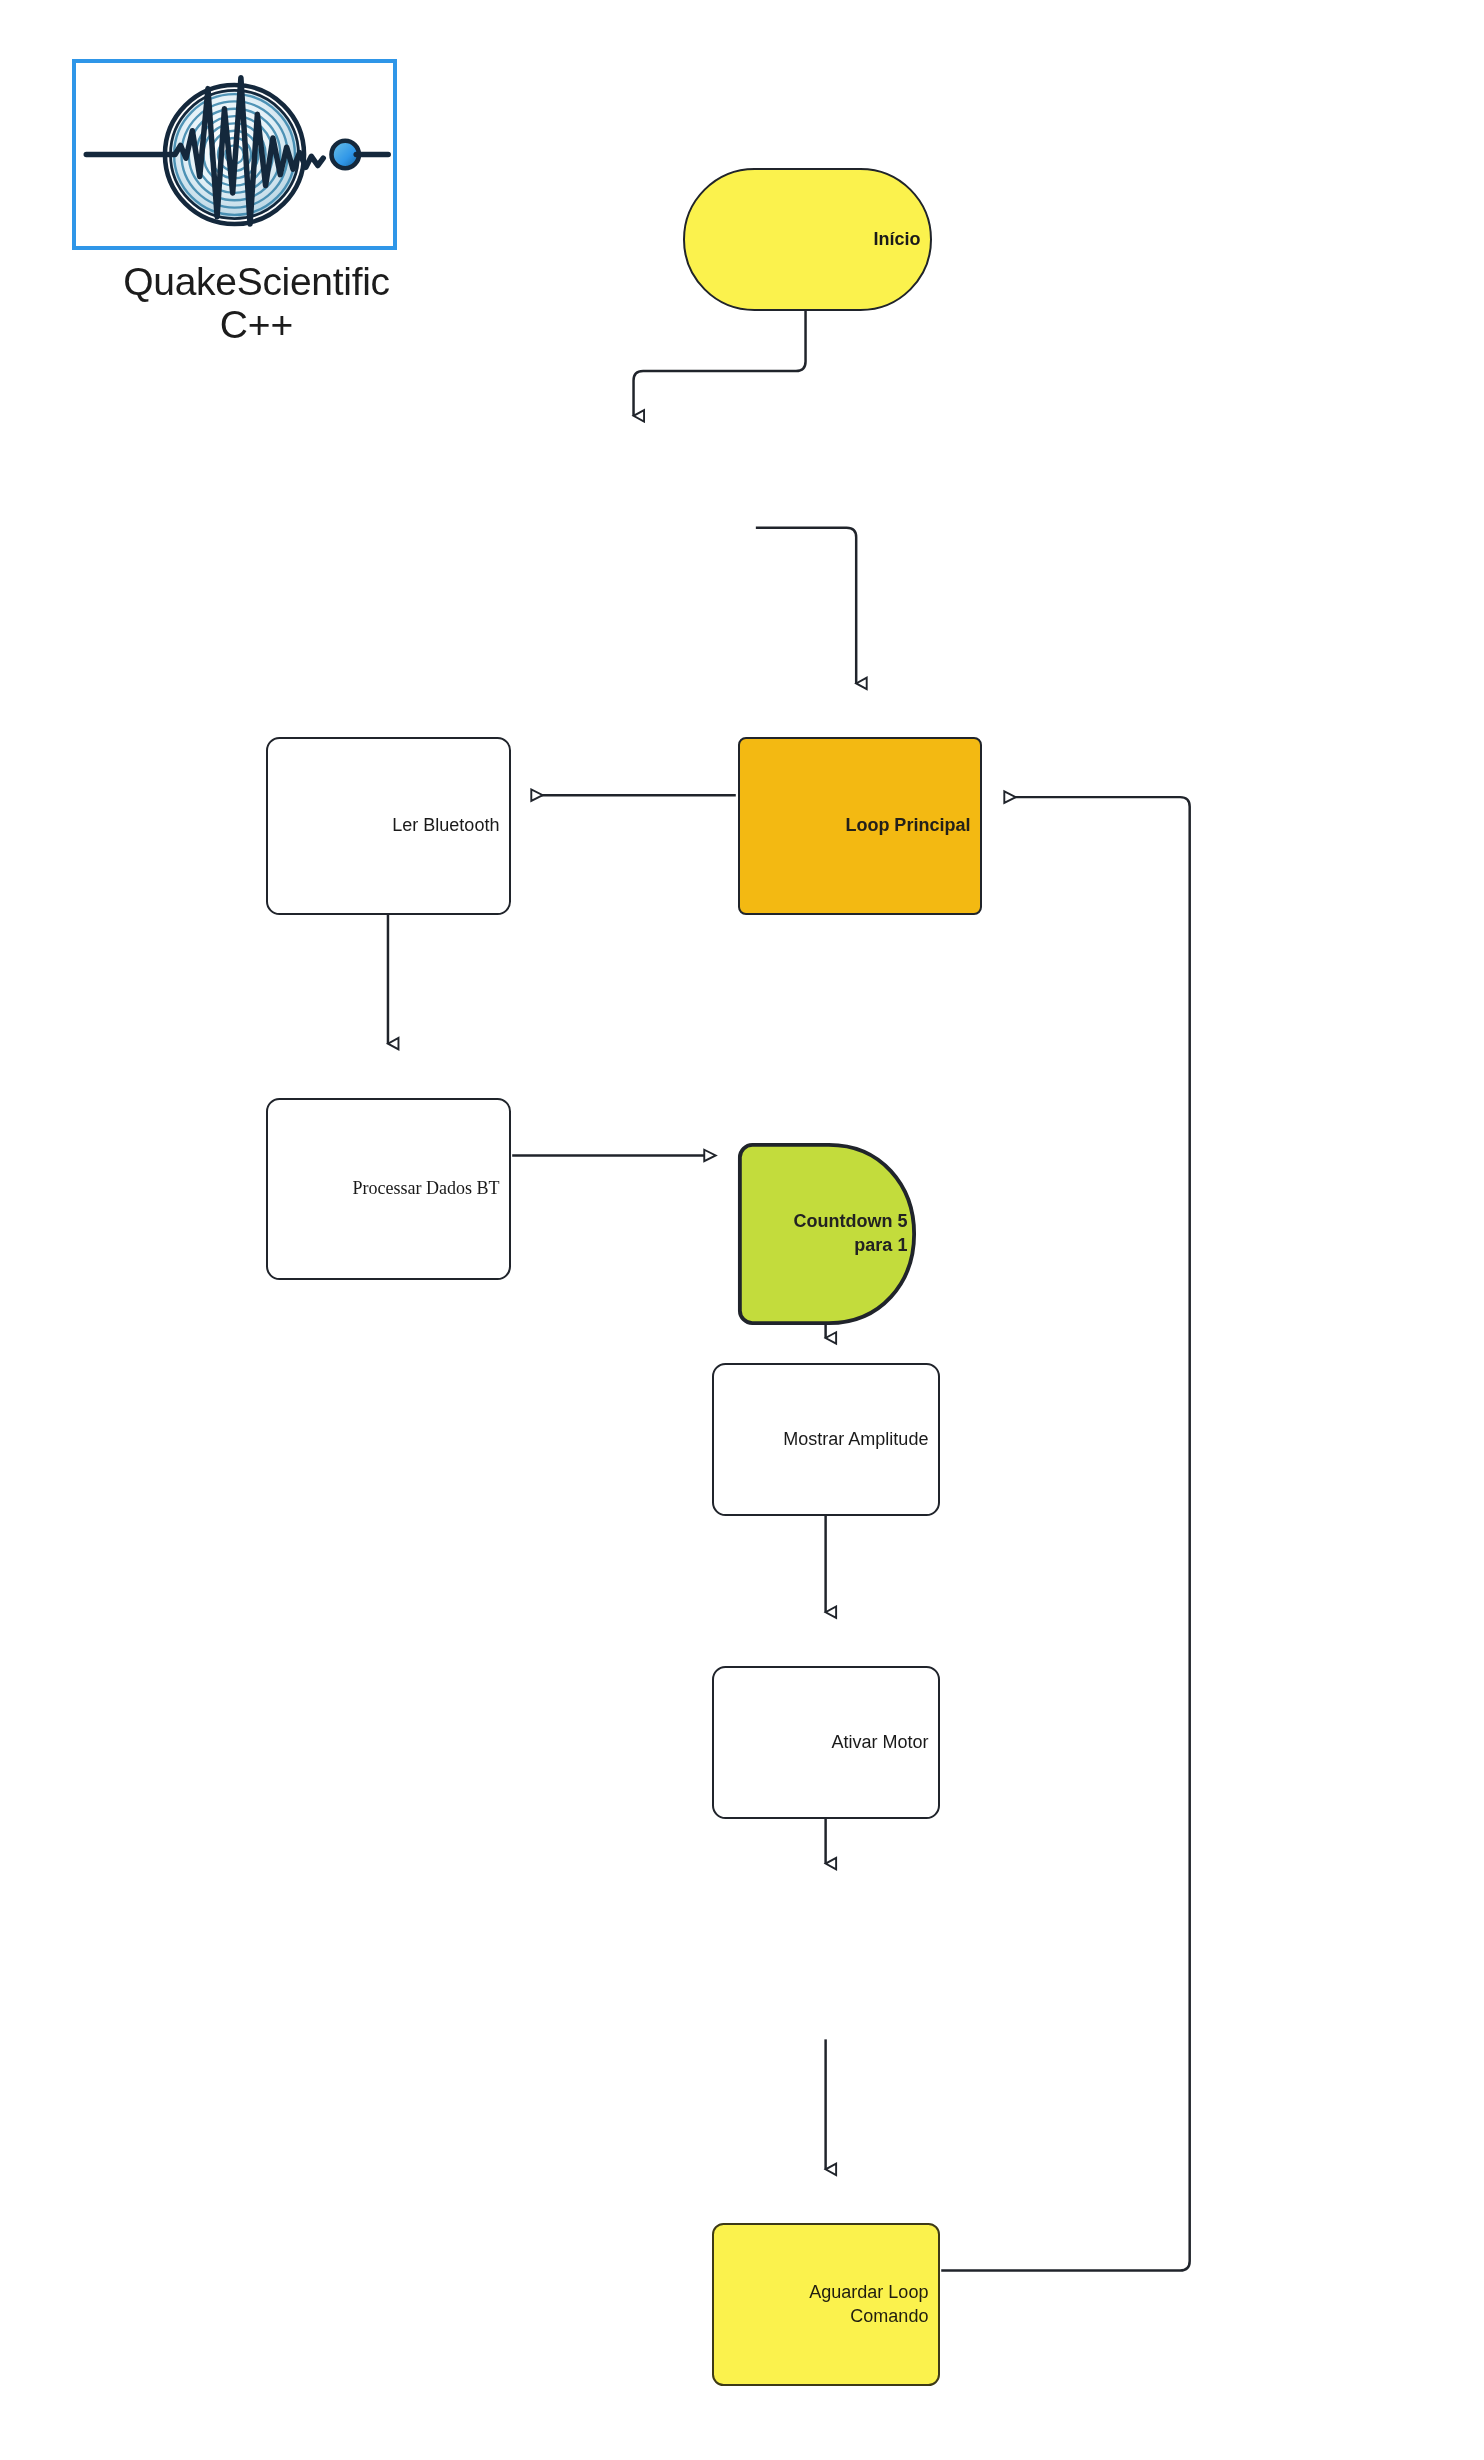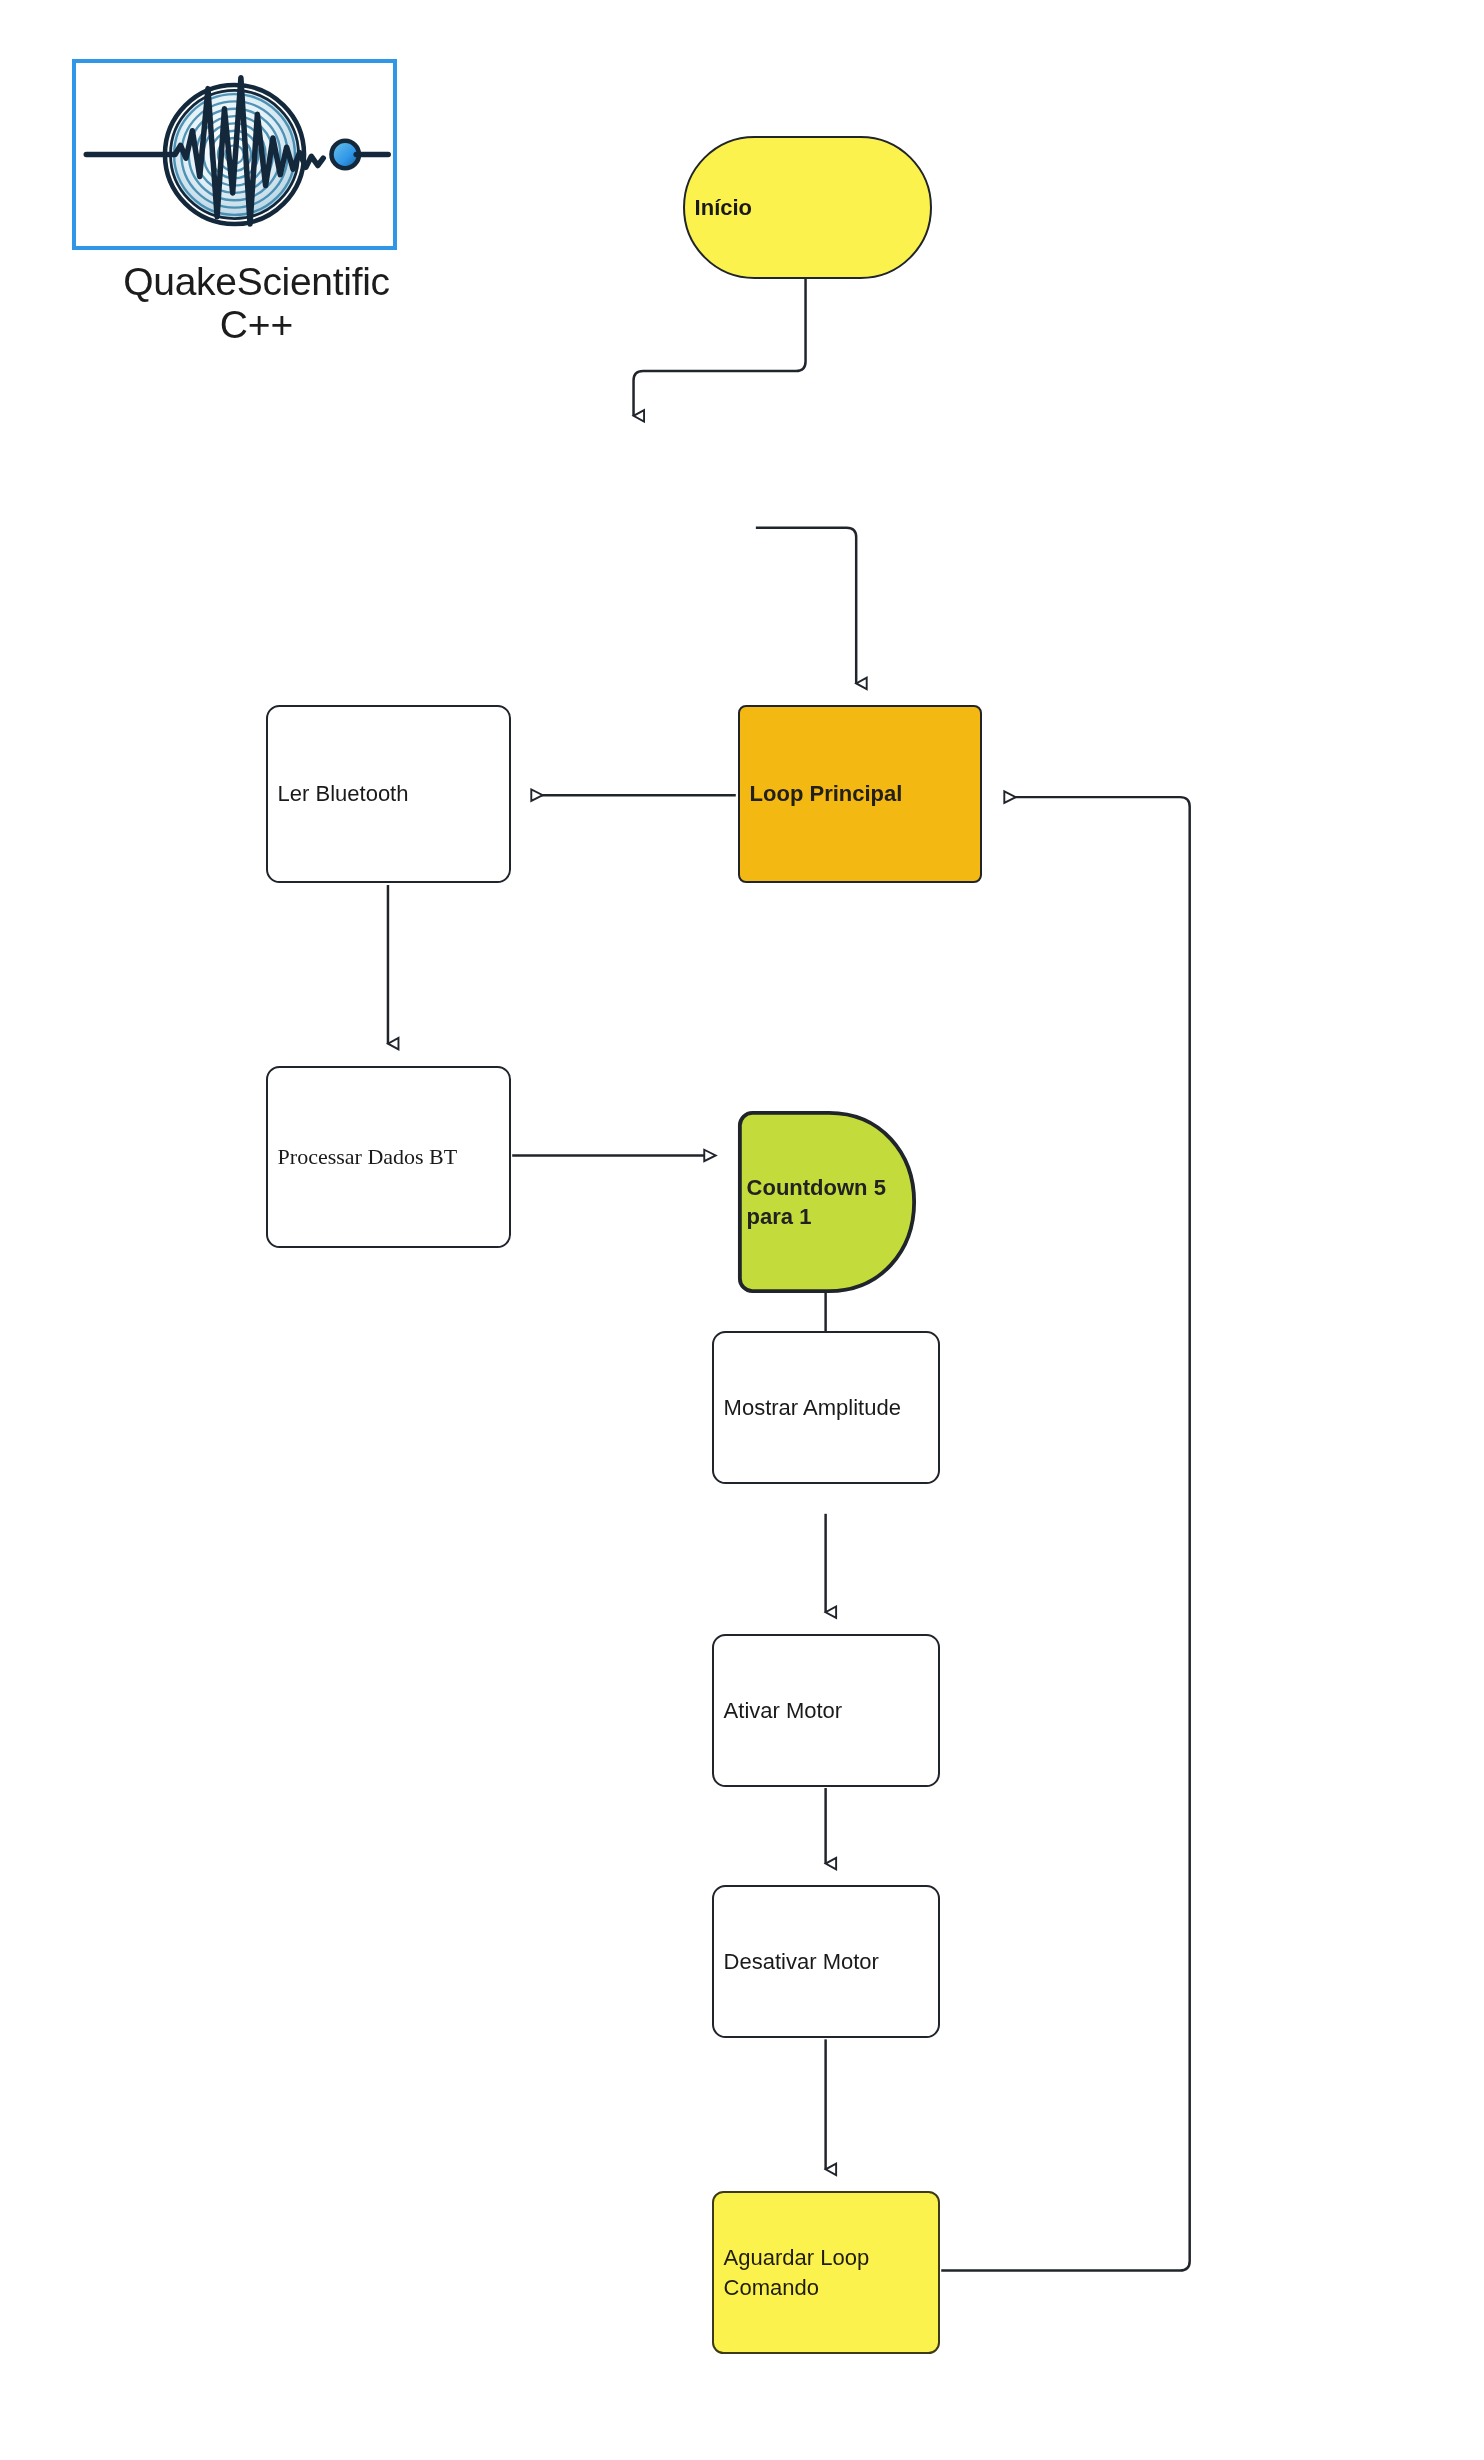--- a/index.html
+++ b/index.html
@@ -67,25 +67,26 @@
     height: 2460px;
     pointer-events: none;
   }
 
   .node {
     position: absolute;
     box-sizing: border-box;
     display: flex;
     align-items: center;
     justify-content: center;
-    text-align: left;
-    font-size: 22px;
+    text-align: right;
+    font-size: 18px;
     line-height: 1.32;
     color: #1a1a1a;
     padding: 3.8px 9.6px;
+    margin-top: 32px;
   }
   .node .node-label { display: block; width: 100%; }
 
   
   .box-plain {
     background: #ffffff;
     border: 2.4px solid #20242b;
     border-radius: 13.4px;
   }
   
@@ -242,23 +243,20 @@
   </div>
 
   <div class="node box-plain" style="left:712px; top:1331px; width:228px; height:153px;">
     <span class="node-label">Mostrar Amplitude</span>
   </div>
 
   <div class="node box-plain" style="left:712px; top:1634px; width:228px; height:153px;">
     <span class="node-label">Ativar Motor</span>
   </div>
 
-  <div class="node box-plain" style="left:712px; top:1885px; width:228px; height:153px;">
-    <span class="node-label">Desativar Motor</span>
-  </div>
 
   <div class="node shape-wait" style="left:712px; top:2191px; width:228px; height:163px;">
     <span class="node-label">
       <span>Aguardar Loop</span><br>
       <span>Comando</span>
     </span>
   </div>
 
 </div>
 

